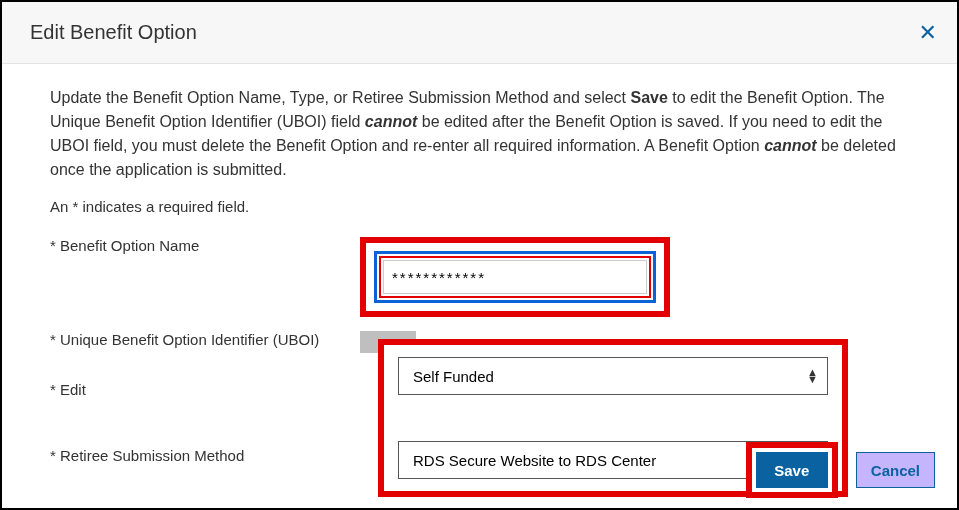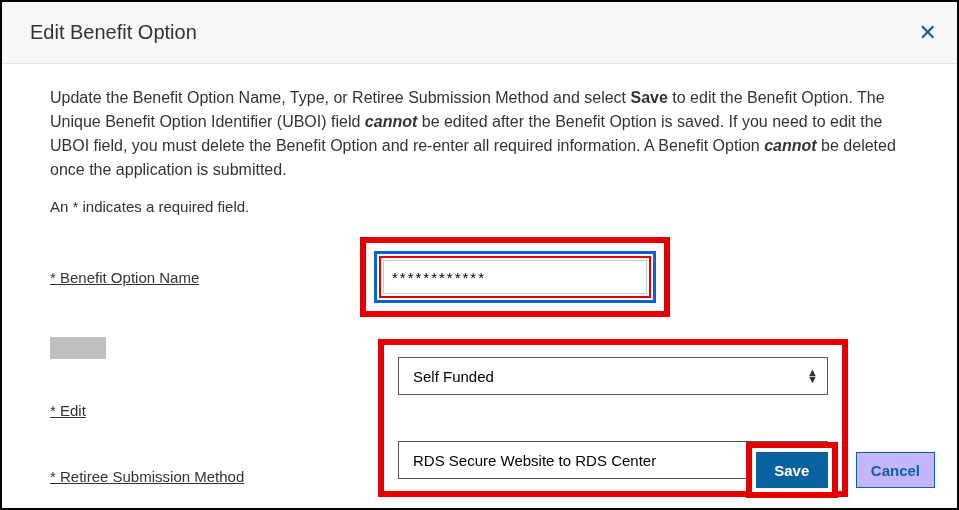--- a/index.html
+++ b/index.html
@@ -50,24 +50,23 @@
   .intro .strong { font-weight: 700; }
   .intro .em { font-style: italic; font-weight: 700; }
   .required-note {
     font-size: 15px;
     margin-bottom: 22px;
     color: #333;
     margin-top: 11px;
   }
   .form-row {
     display: flex;
-    align-items: center;
+    align-items: flex-start;
     margin-bottom: 14px;
     min-height: 50px;
-    text-decoration: underline;
   }
   .form-label {
     width: 310px;
     font-size: 15px;
     color: #333;
     flex-shrink: 0;
   }
   .form-control-area {
     flex: 0 0 auto;
   }
@@ -209,20 +208,21 @@
             <div class="inner-blue">
               <div class="inner-red">
                 <input type="text" class="name-input" value="************" style="">
               </div>
             </div>
           </div>
         </div>
       </div>
 
       <div class="form-row row-uboi">
+        <div class="form-label">* Unique Benefit Option Identifier (UBOI)</div>
         <div class="form-control-area">
           <span class="uboi-placeholder"></span>
         </div>
       </div>
 
       <div class="form-row row-type">
         <div class="form-label">* Edit</div>
       </div>
 
       <div class="form-row row-retiree">

